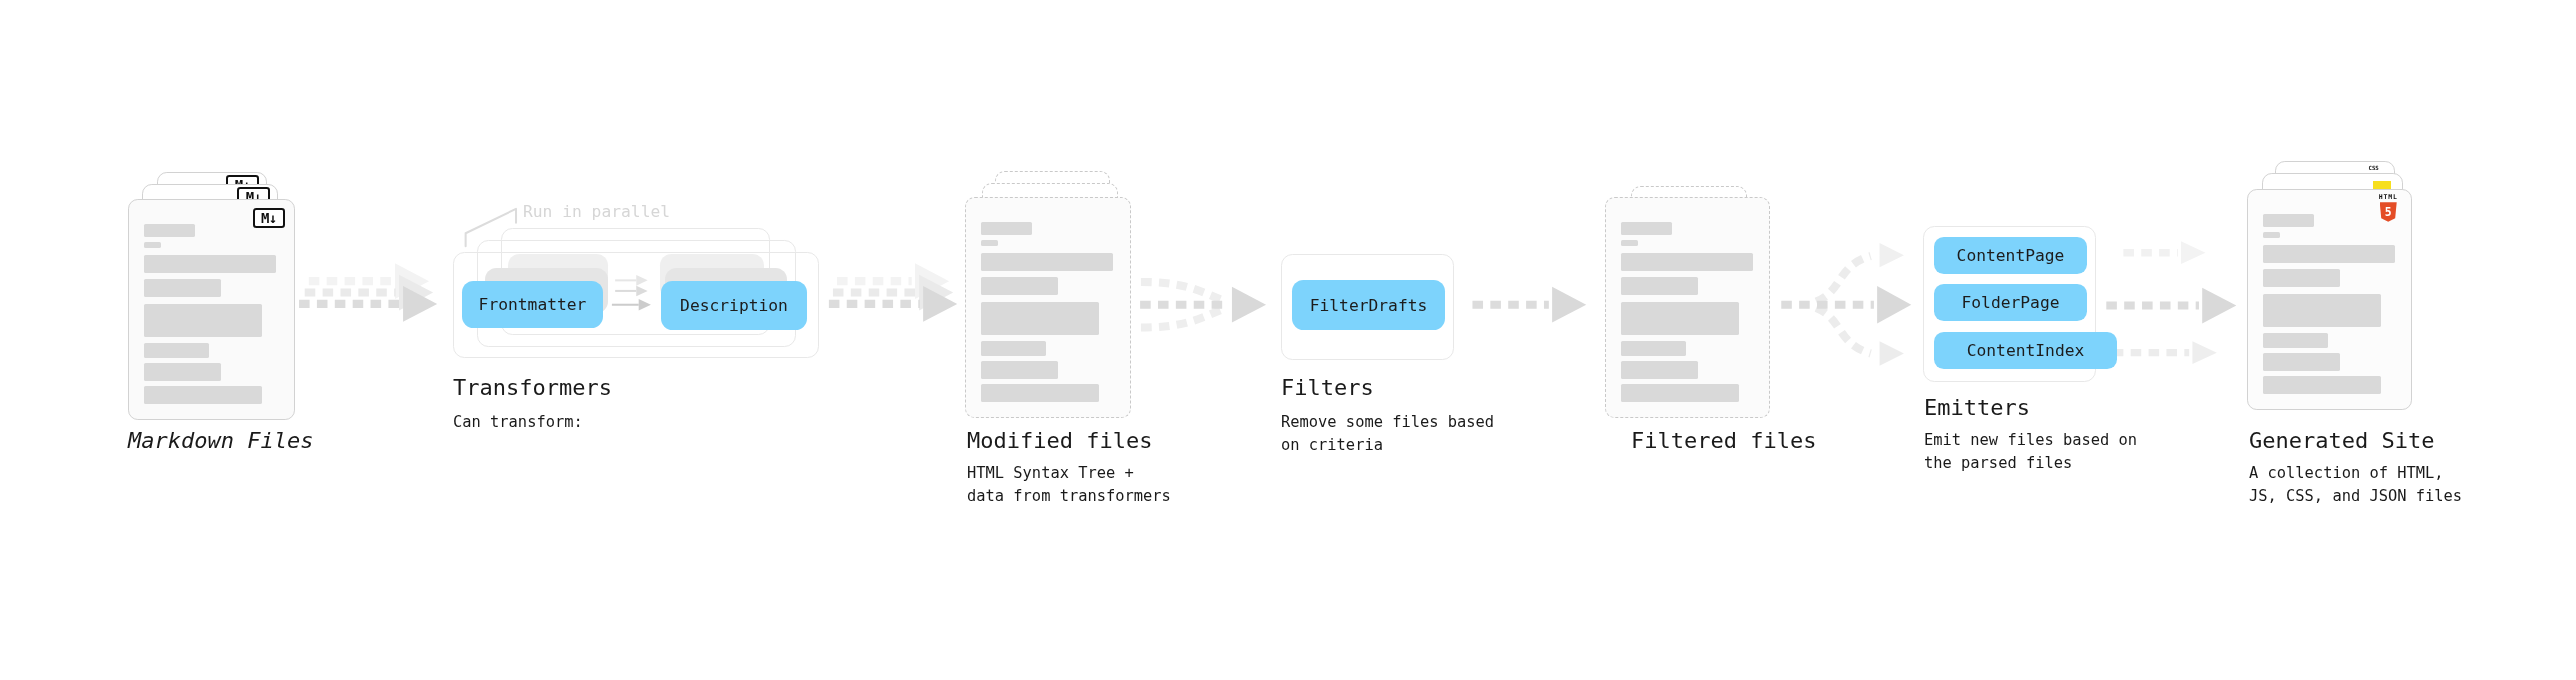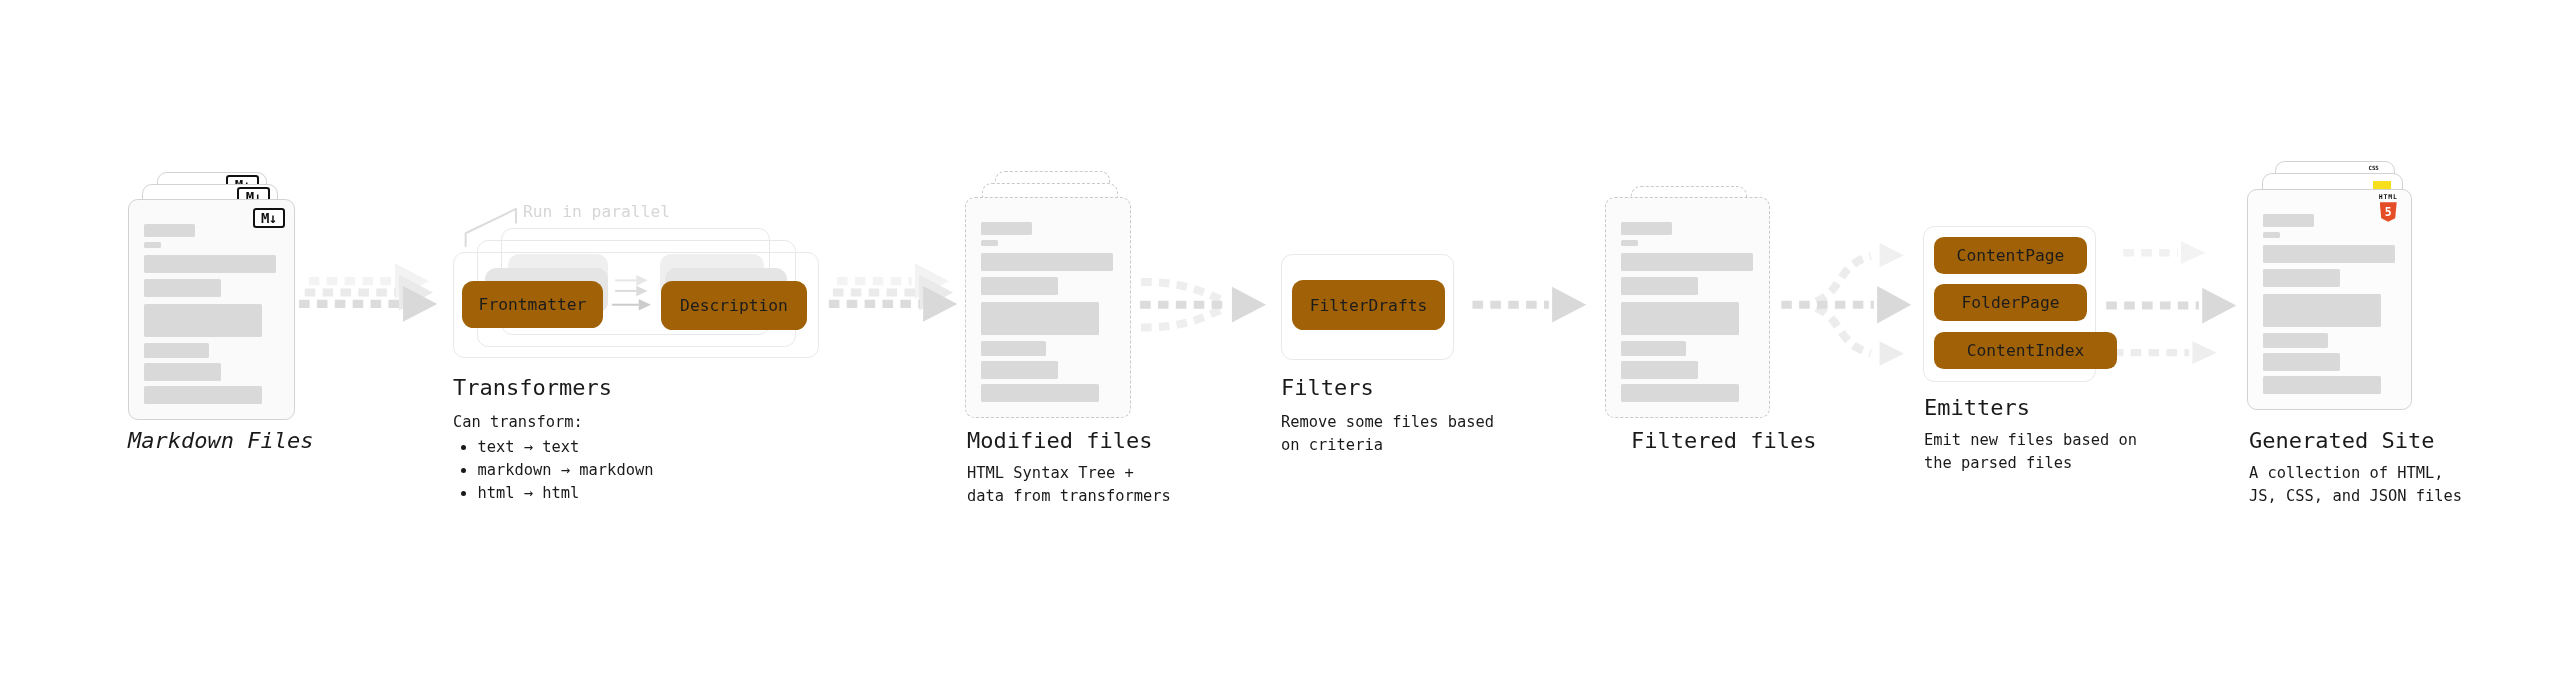--- a/index.html
+++ b/index.html
@@ -32,21 +32,21 @@
   .html-shield{width:17px;height:19.5px;margin:0.8px auto 0;background:#e44d26;
     clip-path:polygon(0 0,100% 0,91% 82%,50% 100%,9% 82%);
     display:flex;align-items:center;justify-content:center;color:#ffffff;font-size:11.4px;font-weight:bold;}
   .js-badge{position:absolute;right:10.6px;top:7.3px;width:18px;height:9px;background:#f7df1e;}
   .css-badge{position:absolute;right:12.2px;top:3.3px;width:16.3px;text-align:center;}
   .css-word{font-size:5.7px;font-weight:bold;color:#111111;line-height:6.5px;}
   .css-bar{width:13px;height:2.4px;background:#2965f1;margin:0.8px auto 0;}
   
   .frame{position:absolute;border:1.6px solid #e8e8e8;border-radius:11.4px;box-sizing:border-box;background:transparent;}
   
-  .pill{position:absolute;background:#a16207;border-radius:11.4px;display:flex;align-items:center;
+  .pill{position:absolute;background:#7dd3fc;border-radius:11.4px;display:flex;align-items:center;
     justify-content:center;font-size:16.3px;color:#1c1c1c;white-space:nowrap;}
   .pill.ghost1{background:#e5e5e5;}
   .pill.ghost2{background:#efefef;}
   
   .stage-title{position:absolute;font-size:22px;line-height:28px;color:#1a1a1a;white-space:nowrap;}
   .stage-desc{position:absolute;font-size:15.4px;line-height:23px;color:#1a1a1a;white-space:nowrap;}
   .parallel-note{position:absolute;left:523px;top:202px;font-size:16.3px;color:#d6d6d6;white-space:nowrap;text-align:center;}
   .transform-list{margin:1.6px 0 0;padding-left:24.4px;list-style:disc;}
   .transform-list li{padding-left:0;}
   
@@ -167,25 +167,20 @@
     <div class="pill ghost1" style="left:485px;top:268px;width:123px;height:45px;"></div>
     <div class="pill" style="left:462px;top:281px;width:141px;height:47px;">Frontmatter</div>
 
     <div class="pill ghost2" style="left:660px;top:254px;width:104px;height:45px;"></div>
     <div class="pill ghost1" style="left:665px;top:268px;width:122px;height:45px;"></div>
     <div class="pill" style="left:661px;top:281px;width:146px;height:49px;">Description</div>
 
     <div class="stage-title" style="left:453px;top:374px;">Transformers</div>
     <div class="stage-desc" style="left:453px;top:411px;">
       <div>Can transform:</div>
-      <ul class="transform-list">
-        <li>text → text</li>
-        <li>markdown → markdown</li>
-        <li>html → html</li>
-      </ul>
     </div>
   </div>
 
   <div>
     <div class="card dashed" style="left:995px;top:171px;width:115px;height:221px;"></div>
     <div class="card dashed" style="left:982px;top:183px;width:136px;height:221px;"></div>
     <div class="card dashed front" style="left:965px;top:197px;width:166px;height:221px;">
       <div class="bars">
         <i class="bar b1"></i>
         <i class="bar b2"></i>

